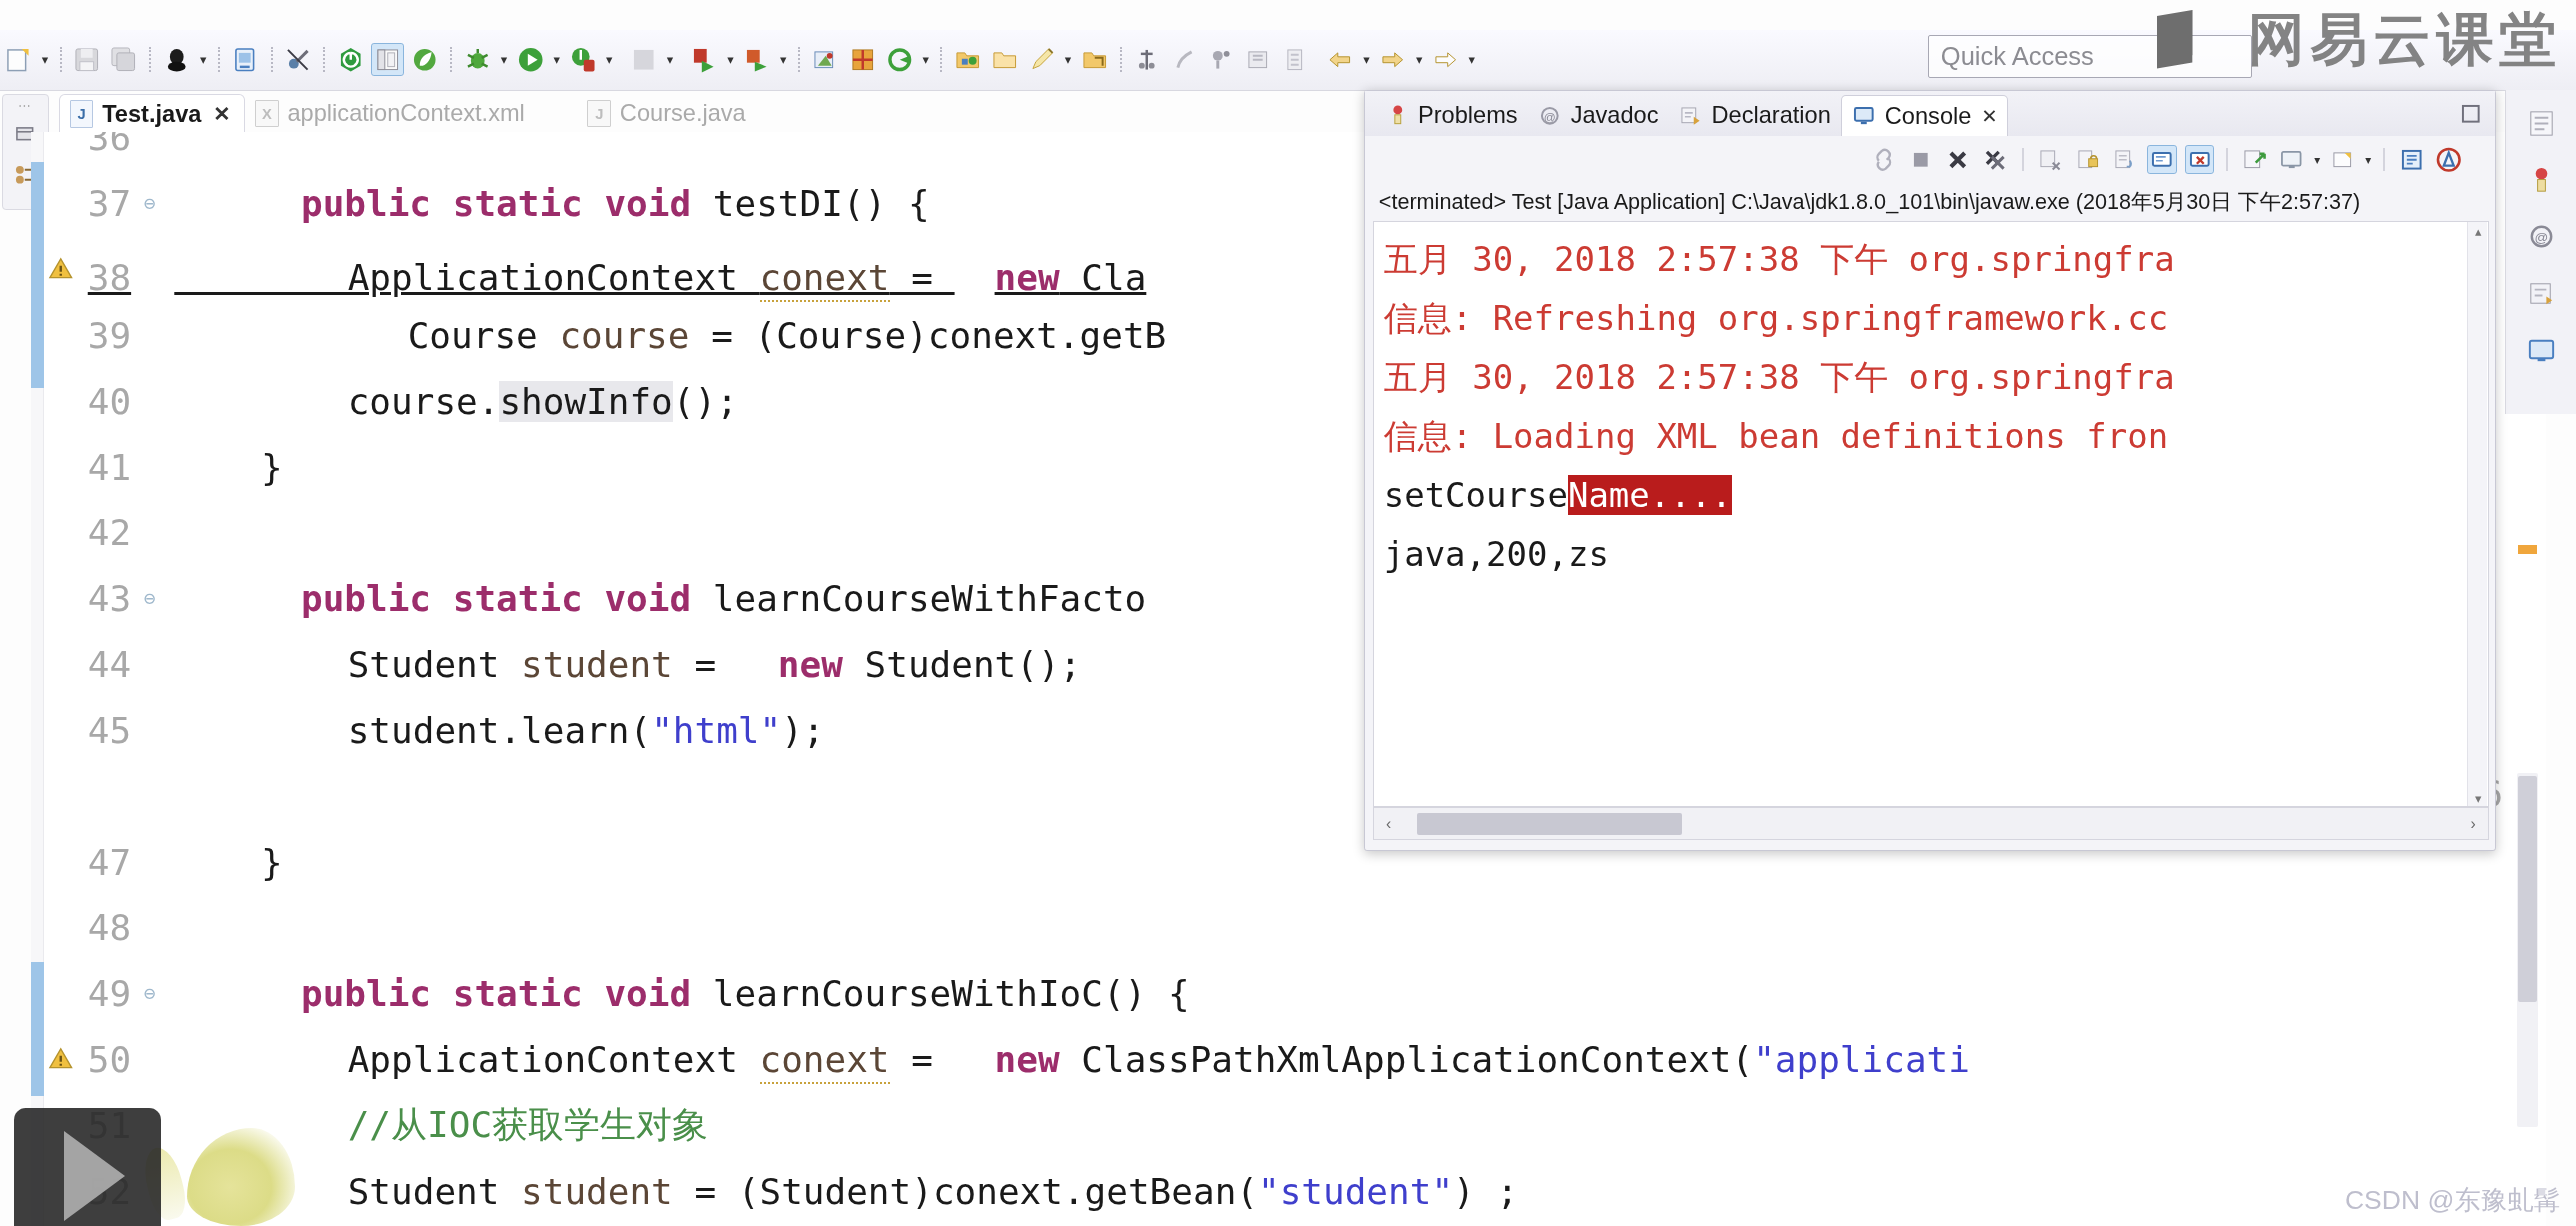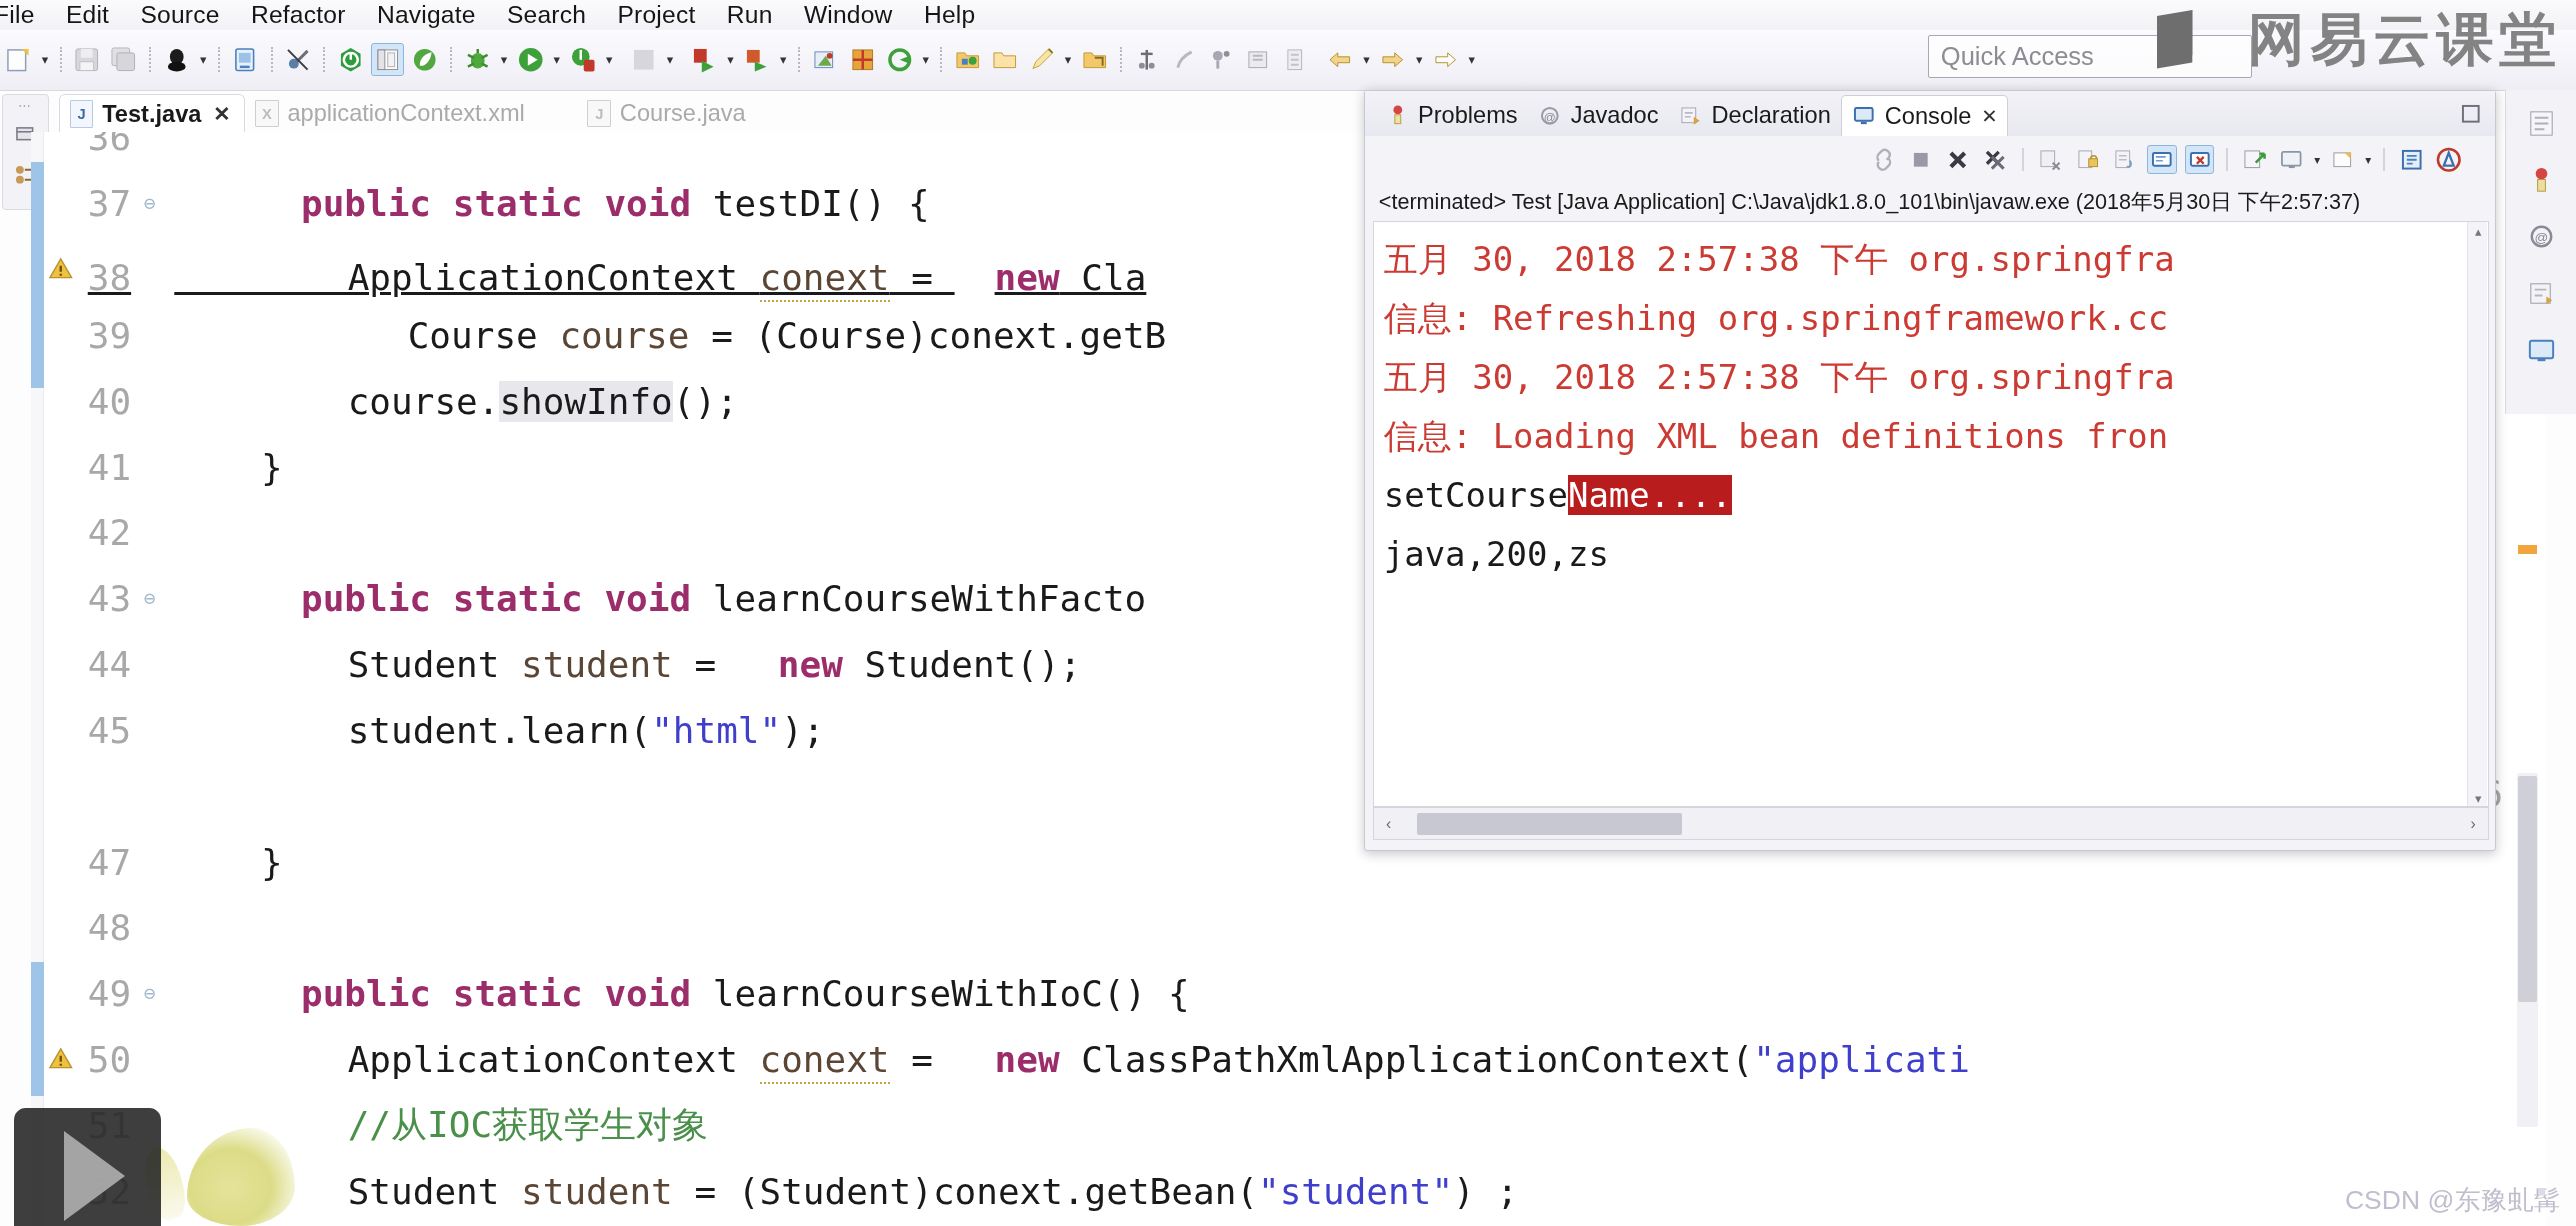--- a/index.html
+++ b/index.html
@@ -407,32 +407,20 @@
     opacity: 0.85;
   }
 
   svg { display: block; }
 </style>
 </head>
 <body>
 
 <div id="app">
 
-  <div class="menubar">
-    <div class="menu-item">File</div>
-    <div class="menu-item">Edit</div>
-    <div class="menu-item">Source</div>
-    <div class="menu-item">Refactor</div>
-    <div class="menu-item">Navigate</div>
-    <div class="menu-item">Search</div>
-    <div class="menu-item">Project</div>
-    <div class="menu-item">Run</div>
-    <div class="menu-item">Window</div>
-    <div class="menu-item">Help</div>
-  </div>
 
   <div class="toolbar">
 
     <div class="tb-icon">
       <svg width="29.5" height="29.5" viewBox="0 0 30 30">
         <rect x="4" y="5" width="18" height="21" fill="#fdfdfd" stroke="#8d9fb5" stroke-width="1.5"></rect>
         <path d="M18 4 l7 0 0 7z" fill="#f0c040"></path>
       </svg>
     </div>
     <div class="tb-arrow">▾</div>

